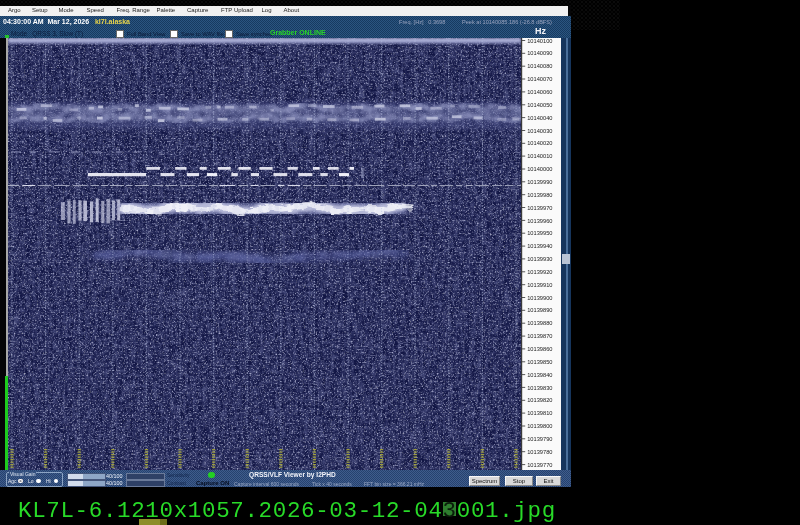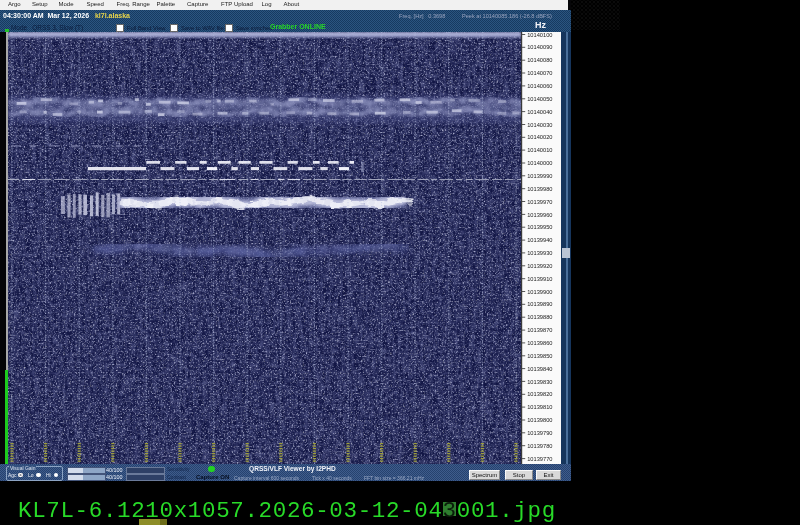--- a/index.html
+++ b/index.html
@@ -4,21 +4,21 @@
 body{width:800px;height:525px;position:relative;overflow:hidden;font-family:"Liberation Sans",sans-serif}
 #dots{position:absolute;left:0;top:0;width:620px;height:30px;opacity:0.55;
  background-image:radial-gradient(circle,#141414 30%,transparent 34%),radial-gradient(circle,#0e0e0e 30%,transparent 34%);
  background-size:4px 4px,4px 4px;background-position:0 0,2px 2px}
 .dith1{background:#1d4672;background-image:repeating-conic-gradient(#2b5580 0% 25%,#173a60 25% 50%);background-size:2px 2px}
 .dith2{background:#33507e;background-image:repeating-conic-gradient(#3f5c8c 0% 25%,#26426e 25% 50%);background-size:2px 2px}
 .ab{position:absolute}
 </style></head><body>
 <div id="dots"></div>
 
-<div class="ab" style="left:0;top:0;width:571px;height:481px;background:#060608">
+<div class="ab" style="left:0;top:6px;width:571px;height:481px;background:#060608">
 
   <div class="ab" style="left:0;top:0;width:568px;height:9.5px;background:#f1f1f1;color:#222;font-size:6px;line-height:7px">
       <span style="position:absolute;left:8px;top:1px">Argo</span>
       <span style="position:absolute;left:32px;top:1px">Setup</span>
       <span style="position:absolute;left:58.5px;top:1px">Mode</span>
       <span style="position:absolute;left:86.5px;top:1px">Speed</span>
       <span style="position:absolute;left:116.5px;top:1px">Freq. Range</span>
       <span style="position:absolute;left:156.5px;top:1px">Palette</span>
       <span style="position:absolute;left:187px;top:1px">Capture</span>
       <span style="position:absolute;left:221px;top:1px">FTP Upload</span>

